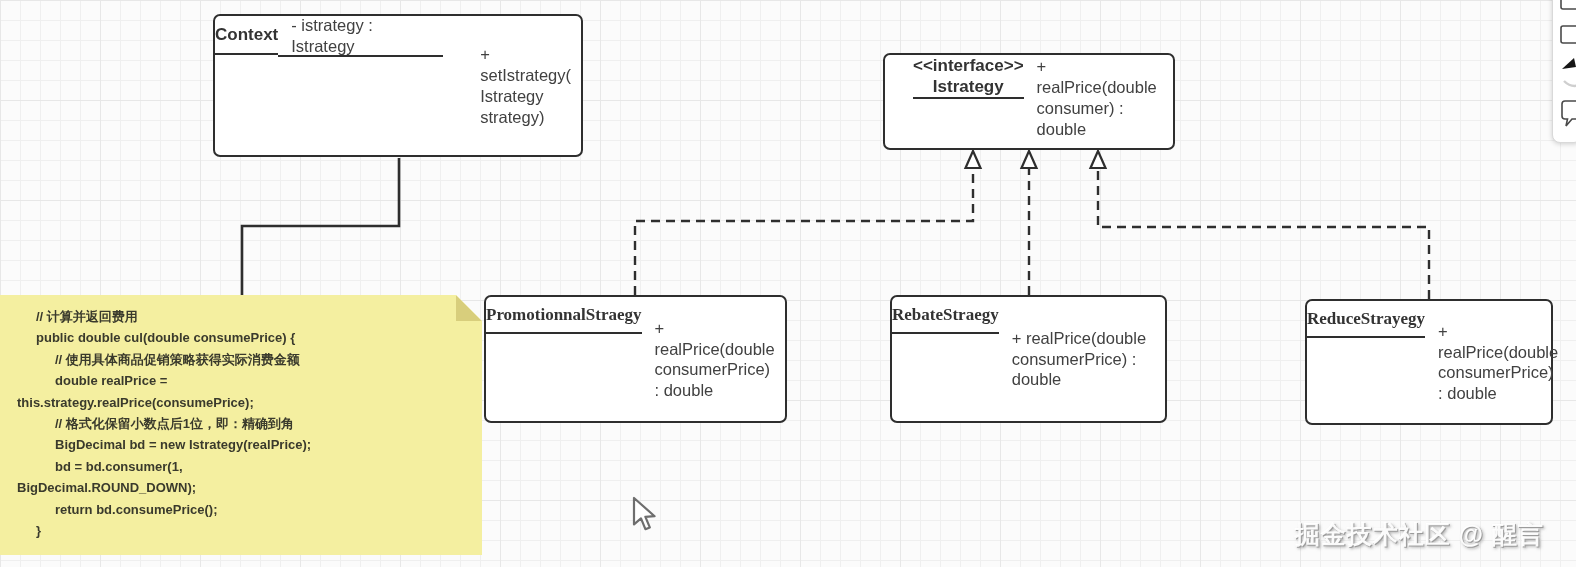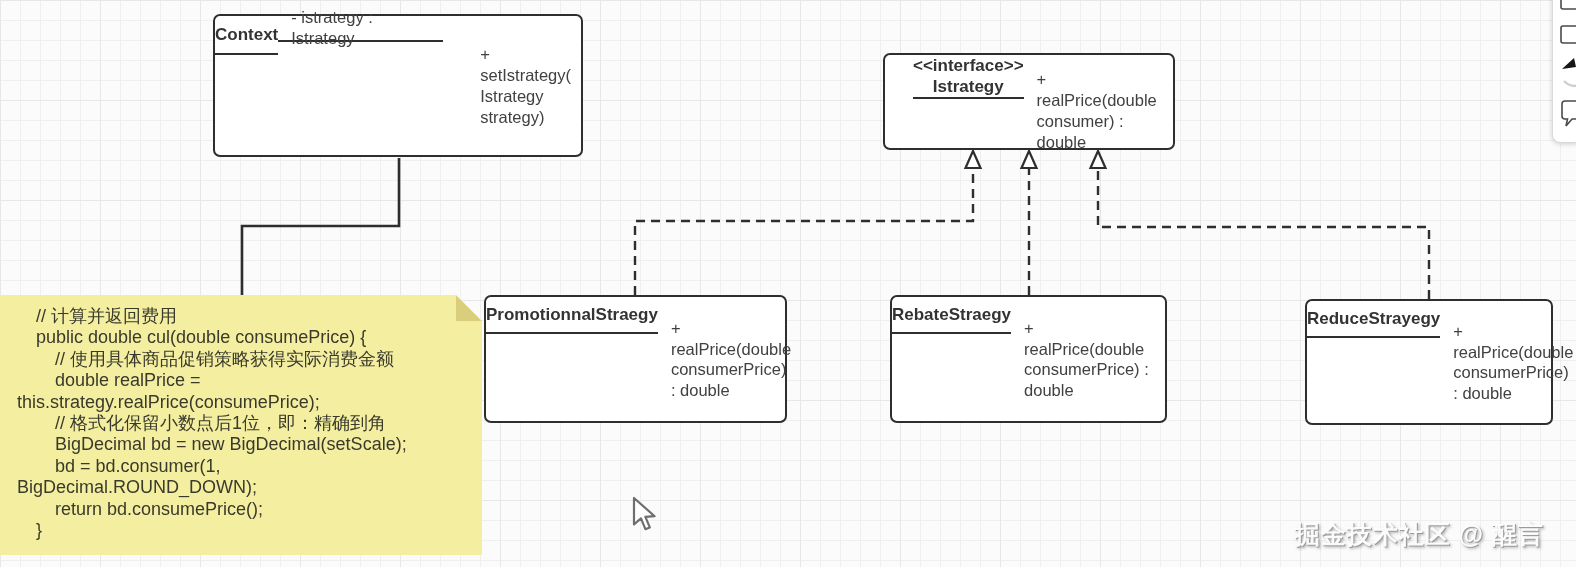--- a/index.html
+++ b/index.html
@@ -31,50 +31,50 @@
   }
   .uml-sec { border-bottom:2.5px solid #2e2e2e; }
   .uml-sec:last-child { border-bottom:none; }
   .uml-text {
     display:flex; flex-direction:column; justify-content:center;
     padding:4px 10px 4px 13px; font-size:16.5px; line-height:21px; color:#414141;
   }
 
   .box-context   { left:213px; top:14px;  width:370px; height:143px; }
   .box-context .uml-title { height:39px; }
-  .box-context .sec-fields  { height:26px; }
+  .box-context .sec-fields  { height:41px; }
   .box-context .sec-methods { flex:1;margin-left:24px; }
 
   .box-interface { left:883px; top:53px;  width:292px; height:97px; }
   .box-interface .uml-title { height:44px; line-height:21px;margin-left:28px; }
-  .box-interface .sec-methods { flex:1; padding-top:14px;border-radius:19px; }
+  .box-interface .sec-methods { flex:1; padding-top:1px;border-radius:19px; }
 
   .box-strategy { width:303px; height:128px; }
-  .box-strategy .uml-title { height:37px; }
+  .box-strategy .uml-title { height:37px;font-family:Liberation Serif, serif; }
   .box-strategy .sec-empty { height:46px; }
   .box-strategy .sec-methods { flex:1; line-height:20.5px; }
 
   .box-promo  { left:484px;  top:295px; }
   .box-rebate { left:890px;  top:295px; width:277px; }
   .box-reduce { left:1305px; top:299px; width:248px; height:126px; }
 
   
   .note {
     position:absolute; left:0; top:295px; width:482px; height:260px;
     background:#f4efa0;
     clip-path:polygon(0 0, 456px 0, 482px 26px, 482px 100%, 0 100%);
     padding-top:11px;
   }
   .note-fold {
     position:absolute; right:0; top:0; width:26px; height:26px;
     background:#d8ce7c;
     clip-path:polygon(0 0, 100% 100%, 0 100%);
   }
   .note-line {
-    font-size:18px; font-weight:400; line-height:21.4px; color:#3a3a2c;
+    font-size:13px; font-weight:700; line-height:21.4px; color:#3a3a2c;
     white-space:nowrap;
   }
   .ind0 { padding-left:17px; }
   .ind1 { padding-left:36px; }
   .ind2 { padding-left:55px; }
 
   
   .connectors { position:absolute; inset:0; width:1576px; height:567px; pointer-events:none; }
 
   
@@ -162,21 +162,21 @@
   </div>
 
   <div class="note">
     <div class="note-fold"></div>
     <div class="note-line ind1">// 计算并返回费用</div>
     <div class="note-line ind1">public double cul(double consumePrice) {</div>
     <div class="note-line ind2">// 使用具体商品促销策略获得实际消费金额</div>
     <div class="note-line ind2">double realPrice =</div>
     <div class="note-line ind0">this.strategy.realPrice(consumePrice);</div>
     <div class="note-line ind2">// 格式化保留小数点后1位，即：精确到角</div>
-    <div class="note-line ind2">BigDecimal bd = new BigDecimal(setScale);</div>
+    <div class="note-line ind2">BigDecimal bd = new Istrategy(realPrice);</div>
     <div class="note-line ind2">bd = bd.consumer(1,</div>
     <div class="note-line ind0">BigDecimal.ROUND_DOWN);</div>
     <div class="note-line ind2">return bd.consumePrice();</div>
     <div class="note-line ind1">}</div>
   </div>
 
   <div class="side-toolbar">
     <svg width="30" height="155" viewBox="0 0 30 155">
       <rect x="8" y="4" width="20" height="16" rx="2" fill="#fff" stroke="#4a4a4a" stroke-width="1.6"></rect>
       <rect x="8" y="37" width="20" height="17" rx="2" fill="#fff" stroke="#4a4a4a" stroke-width="1.6"></rect>

